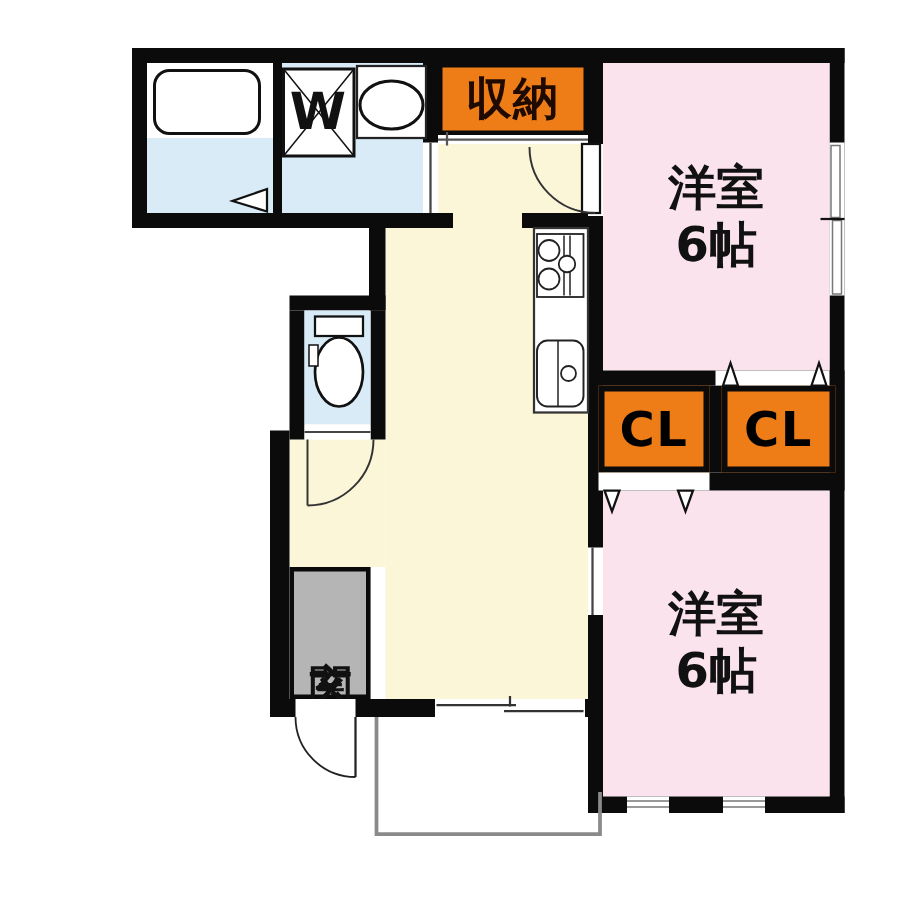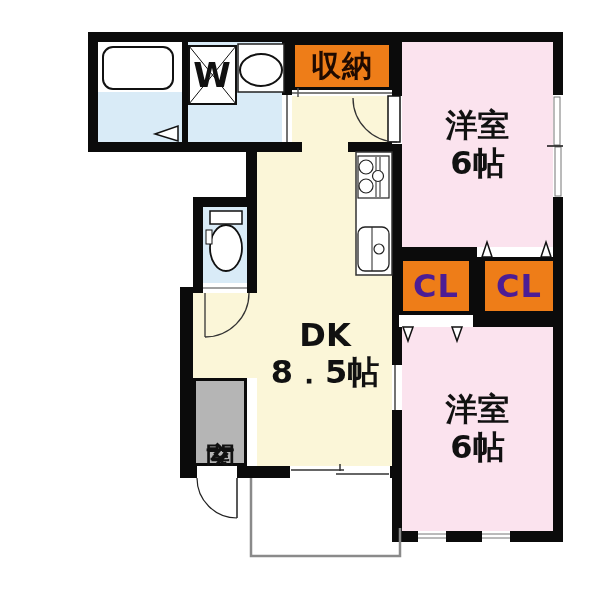--- a/index.html
+++ b/index.html
@@ -8,21 +8,21 @@
   .wall{position:absolute;background:#0b0b0b;}
   .floor-dk{position:absolute;background:#fbf6d8;}
   .floor-pink{position:absolute;background:#fbe3ee;}
   .floor-wet{position:absolute;background:#d9ebf7;}
   .floor-white{position:absolute;background:#ffffff;}
   .gap{position:absolute;background:#ffffff;}
   .orangebox{position:absolute;background:#ee7d18;border:4px solid #0b0b0b;box-sizing:border-box;
              display:flex;align-items:center;justify-content:center;}
   .label{position:absolute;display:flex;align-items:center;justify-content:center;
          flex-direction:column;color:#111;font-weight:bold;text-align:center;pointer-events:none;}
-  .cl-text{color:#4c1d95;font-size:32px;font-weight:bold;letter-spacing:1px;}
+  .cl-text{color:#000000;font-size:32px;font-weight:bold;letter-spacing:1px;}
   svg.overlay{position:absolute;left:0;top:0;pointer-events:none;}
 </style>
 </head>
 <body>
 
 <div id="canvas">
 
   <div class="wall" style="left:88px;top:32px;width:214px;height:120px;"></div>
   <div class="wall" style="left:88px;top:32px;width:475px;height:10px;"></div>
   <div class="wall" style="left:553px;top:32px;width:10px;height:510px;"></div>
@@ -185,24 +185,20 @@
 
   <div class="label" style="left:188px;top:46px;width:48px;height:58px;font-size:34px;font-weight:600;">
     <span>W</span>
   </div>
 
   <div class="label" style="left:402px;top:42px;width:151px;height:205px;font-size:32px;line-height:1.18;">
     <span>洋室</span>
     <span>6帖</span>
   </div>
 
-  <div class="label" style="left:250px;top:312px;width:150px;height:84px;font-size:32px;line-height:1.15;">
-    <span>DK</span>
-    <span>8．5帖</span>
-  </div>
 
   <div class="label" style="left:402px;top:327px;width:151px;height:204px;font-size:32px;line-height:1.18;">
     <span>洋室</span>
     <span>6帖</span>
   </div>
 
 
 </div>
 
 </body></html>

